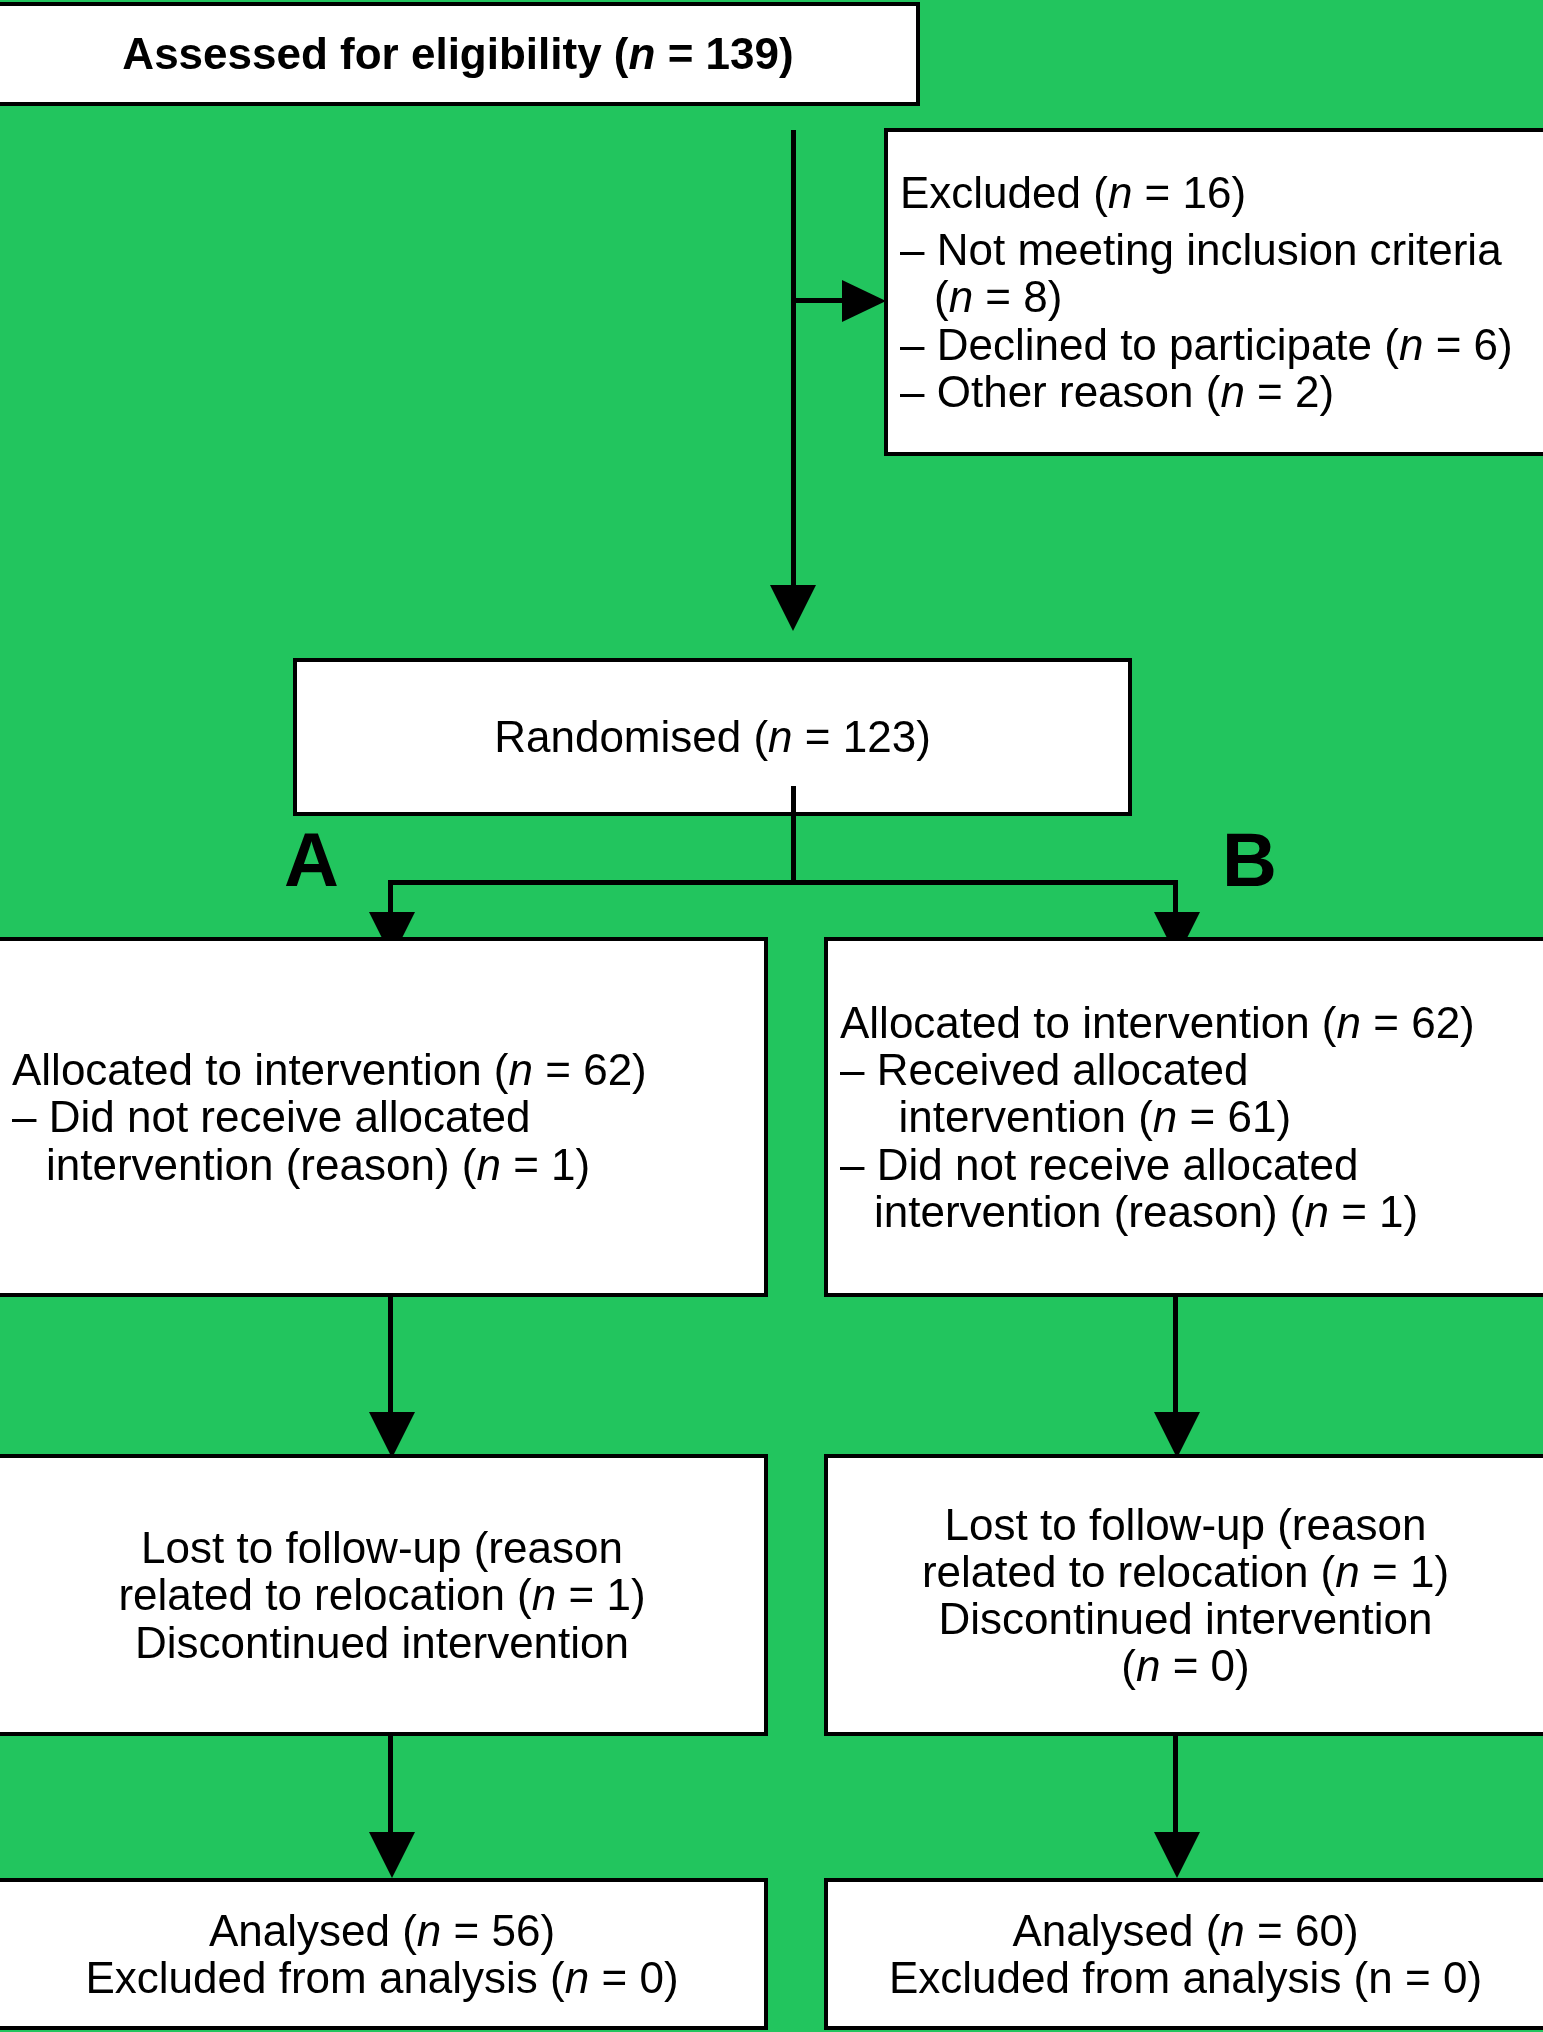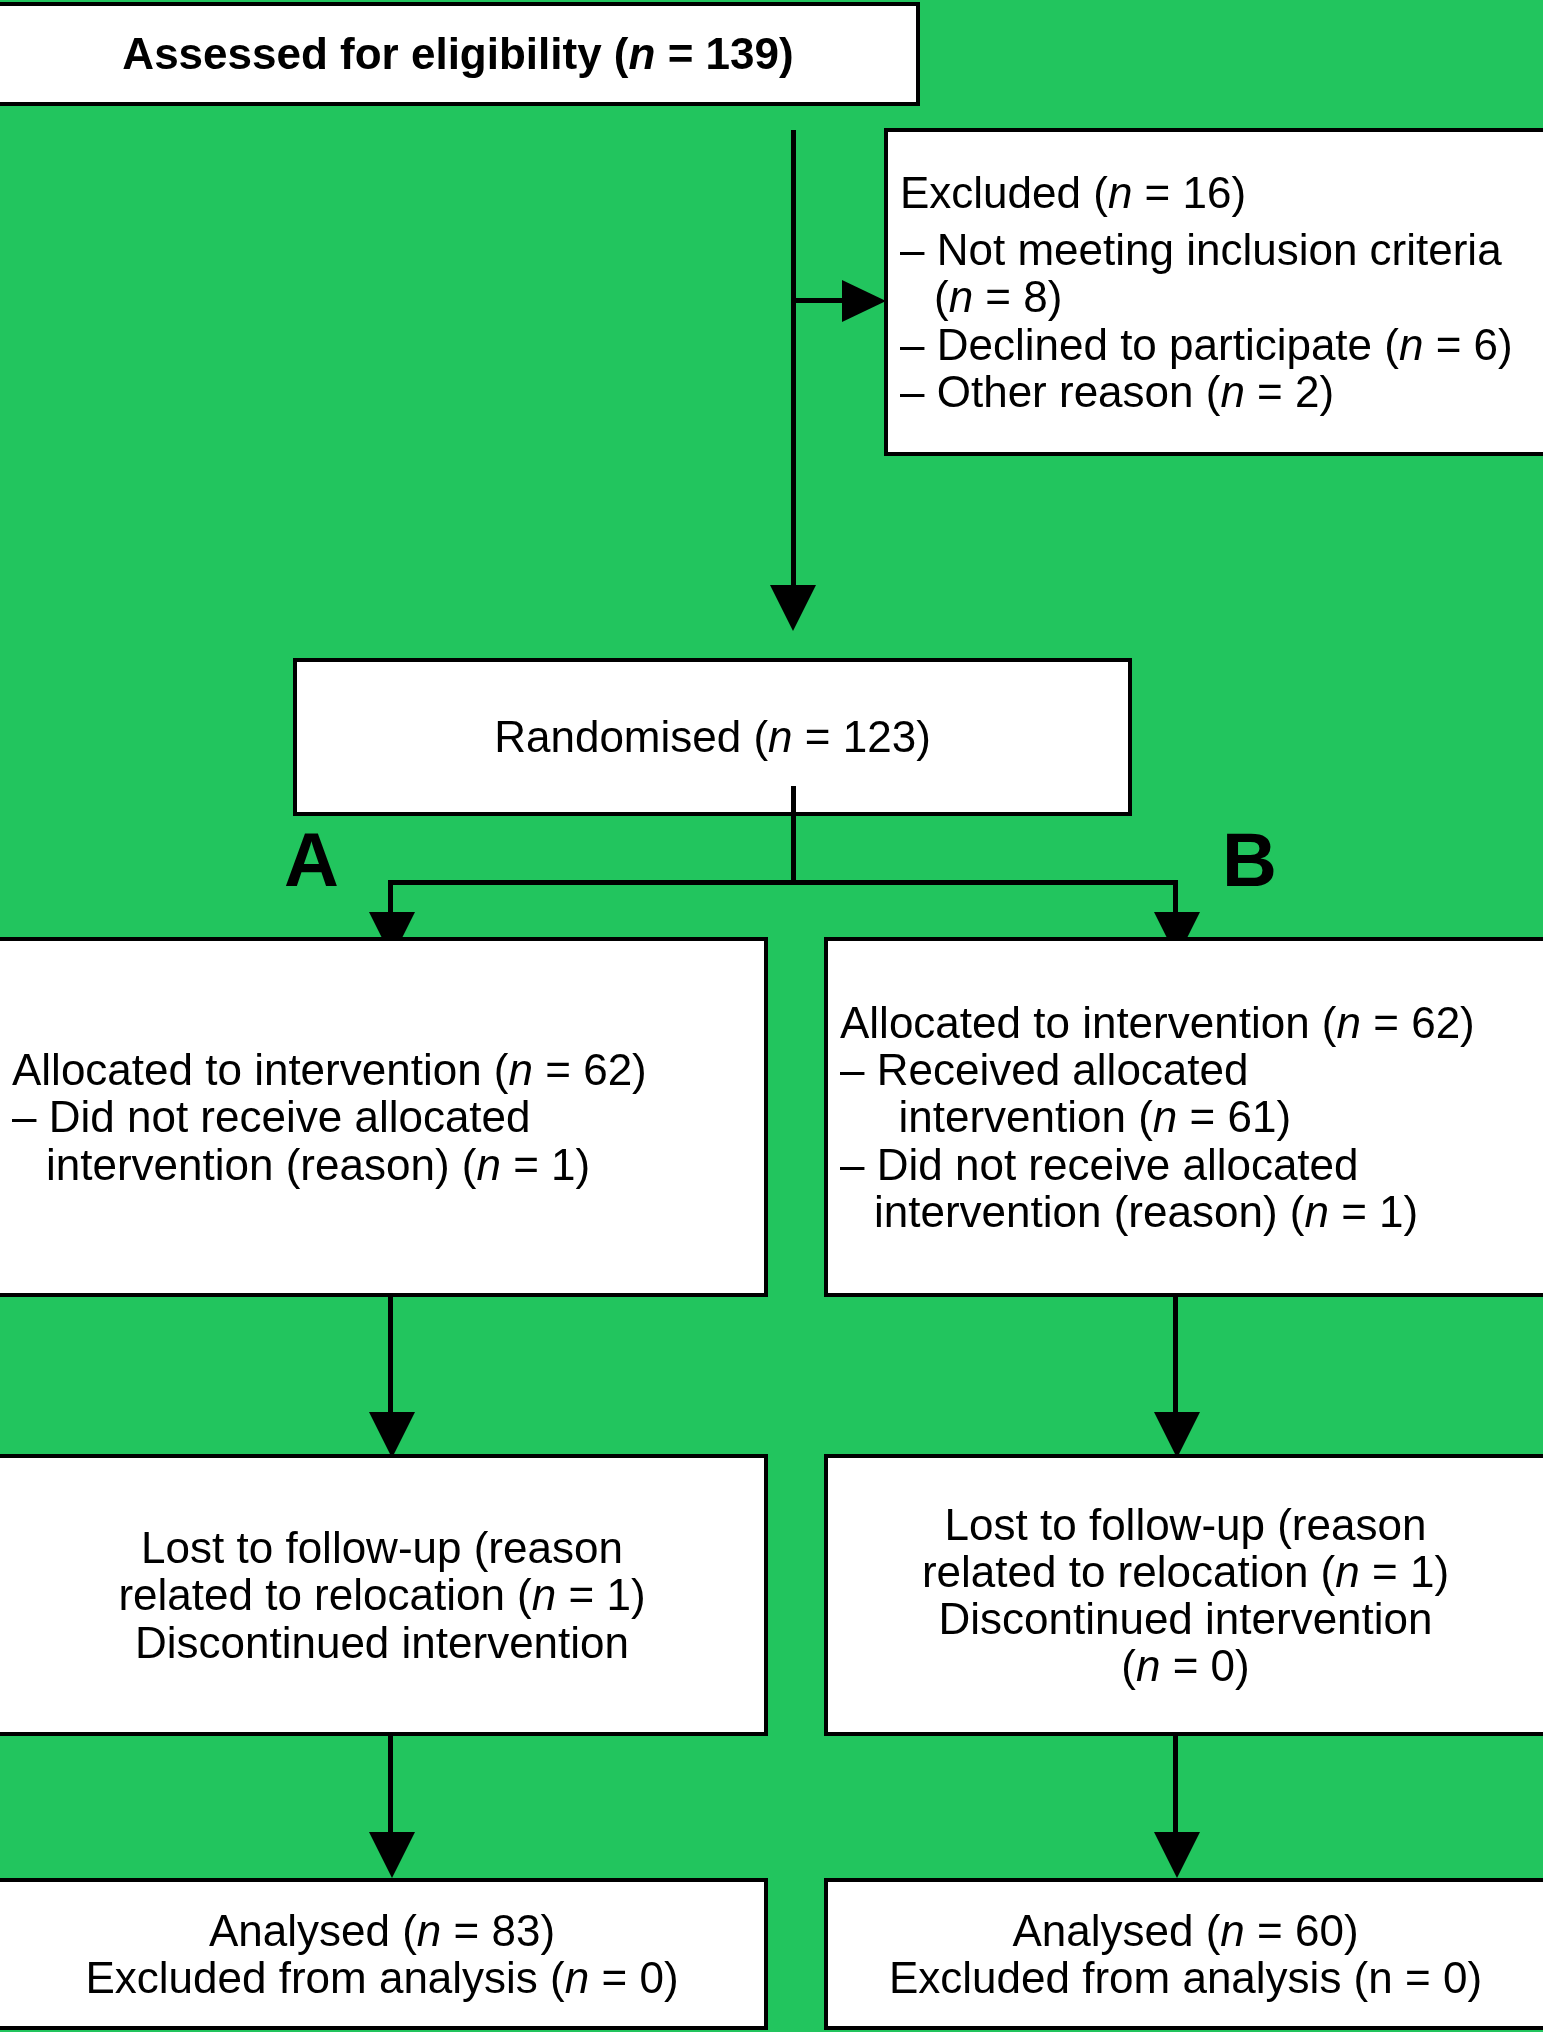--- a/index.html
+++ b/index.html
@@ -182,21 +182,21 @@
     <span class="line">Discontinued intervention</span>
     <span class="line">(<i>n</i> = <span>0</span>)</span>
   </div>
 
   <div class="vline" style="left:388px; top:1736px; height:120px;"></div>
   <div class="arrow-down" style="left:369px; top:1832px;"></div>
   <div class="vline" style="left:1173px; top:1736px; height:120px;"></div>
   <div class="arrow-down" style="left:1154px; top:1832px;"></div>
 
   <div class="box center" style="left:-4px; top:1878px; width:772px; height:152px; justify-content:center;">
-    <span class="line">Analysed (<i>n</i> = <span>83</span>)</span>
+    <span class="line">Analysed (<i>n</i> = <span>56</span>)</span>
     <span class="line">Excluded from analysis (<i>n</i> = <span>0</span>)</span>
   </div>
 
   <div class="box center" style="left:824px; top:1878px; width:723px; height:152px; justify-content:center;">
     <span class="line">Analysed (<i>n</i> = <span>60</span>)</span>
     <span class="line">Excluded from analysis (n = <span>0</span>)</span>
   </div>
 
 </div>
 

